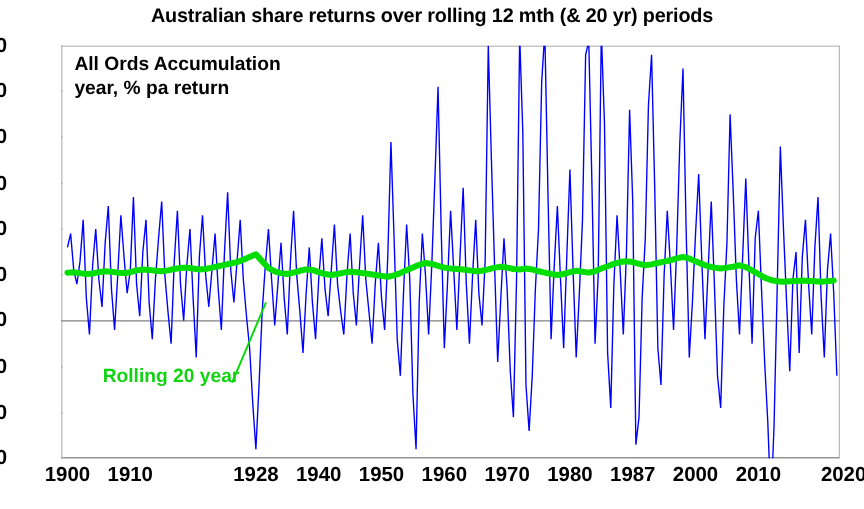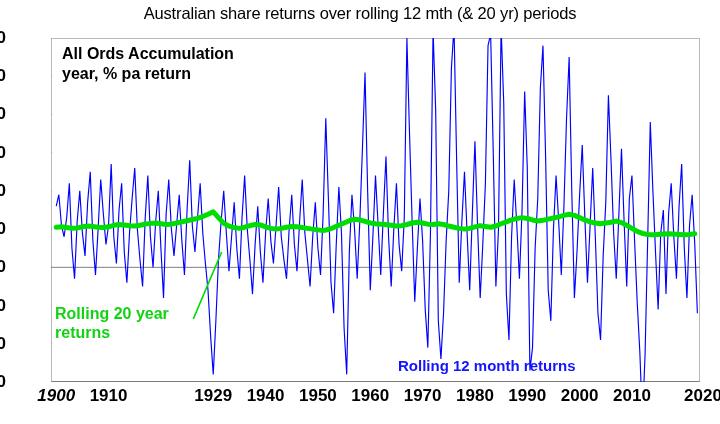--- a/index.html
+++ b/index.html
@@ -9,21 +9,21 @@
     font-family:"Liberation Sans", sans-serif;
     overflow:hidden;
   }
   #root{position:relative;width:720px;height:424px;}
 
   .chart-title{
     position:absolute;
     left:0;top:4px;width:720px;
     text-align:center;
     font-size:16.5px;
-    font-weight:normal;
+    font-weight:bold;
     color:#000000;
     letter-spacing:-0.15px;
     white-space:nowrap;
   }
 
   .plot-wrap{
     position:absolute;
     left:51px;top:38px;
     width:649px;height:344px;
   }
@@ -67,20 +67,21 @@
     font-size:16px;
     font-weight:bold;
     color:#000000;
     line-height:1.28;
     white-space:pre;
   }
   .ann-green{
     position:absolute;
     left:55px;top:305px;
     width:175px;
+    text-align:center;
     font-size:16px;
     font-weight:bold;
     color:#12d312;
     line-height:1.18;
   }
   .ann-blue{
     position:absolute;
     left:398px;top:357px;
     font-size:15px;
     font-weight:bold;
@@ -101,30 +102,30 @@
       <div class="ylabel" style="top: 305.556px;">-10</div>
       <div class="ylabel" style="top: 267.333px;">0</div>
       <div class="ylabel" style="top: 229.111px;">10</div>
       <div class="ylabel" style="top: 190.889px;">20</div>
       <div class="ylabel" style="top: 152.667px;">30</div>
       <div class="ylabel" style="top: 114.444px;">40</div>
       <div class="ylabel" style="top: 76.2222px;">50</div>
       <div class="ylabel" style="top: 38px;">60</div>
     </div>
   <div class="xlabels">
-      <div class="xlabel" style="left: 56.2339px; font-style: italic;">1900</div>
+      <div class="xlabel" style="left: 56.2339px;">1900</div>
       <div class="xlabel" style="left: 108.573px;">1910</div>
       <div class="xlabel" style="left: 160.911px; margin-top: 38px;">1920</div>
-      <div class="xlabel" style="left: 213.25px;">1929</div>
+      <div class="xlabel" style="left: 213.25px;">1928</div>
       <div class="xlabel" style="left: 265.589px; text-align: center;">1940</div>
       <div class="xlabel" style="left: 317.927px; text-align: center;">1950</div>
       <div class="xlabel" style="left: 370.266px;">1960</div>
       <div class="xlabel" style="left: 422.605px;">1970</div>
       <div class="xlabel" style="left: 474.944px;">1980</div>
-      <div class="xlabel" style="left: 527.282px;">1990</div>
+      <div class="xlabel" style="left: 527.282px;">1987</div>
       <div class="xlabel" style="left: 579.621px; text-align: center;">2000</div>
       <div class="xlabel" style="left: 631.96px;">2010</div>
       <div class="xlabel" style="left: 703px;">2020</div>
     </div>
 
   <div class="plot-wrap">
     <div class="plot-frame"></div>
     <svg class="plot-svg" id="plot-svg" width="649" height="344">
         <defs>
           <clipPath id="pclip">
@@ -161,18 +162,16 @@
         </g>
         <line x1="142.36129032258089" y1="280.93333333333334" x2="170.62419354838661" y2="214.04444444444445" stroke="#00dd00" stroke-width="1.6"></line>
       </svg>
   </div>
 
   <div class="ann-allords"><span>All Ords Accumulation</span>
 <span>year, % pa return</span></div>
 
   <div class="ann-green">
     <div>Rolling 20 year</div>
-    <div>returns</div>
   </div>
 
-  <div class="ann-blue">Rolling 12 month returns</div>
 
 </div>
 
 </body></html>

